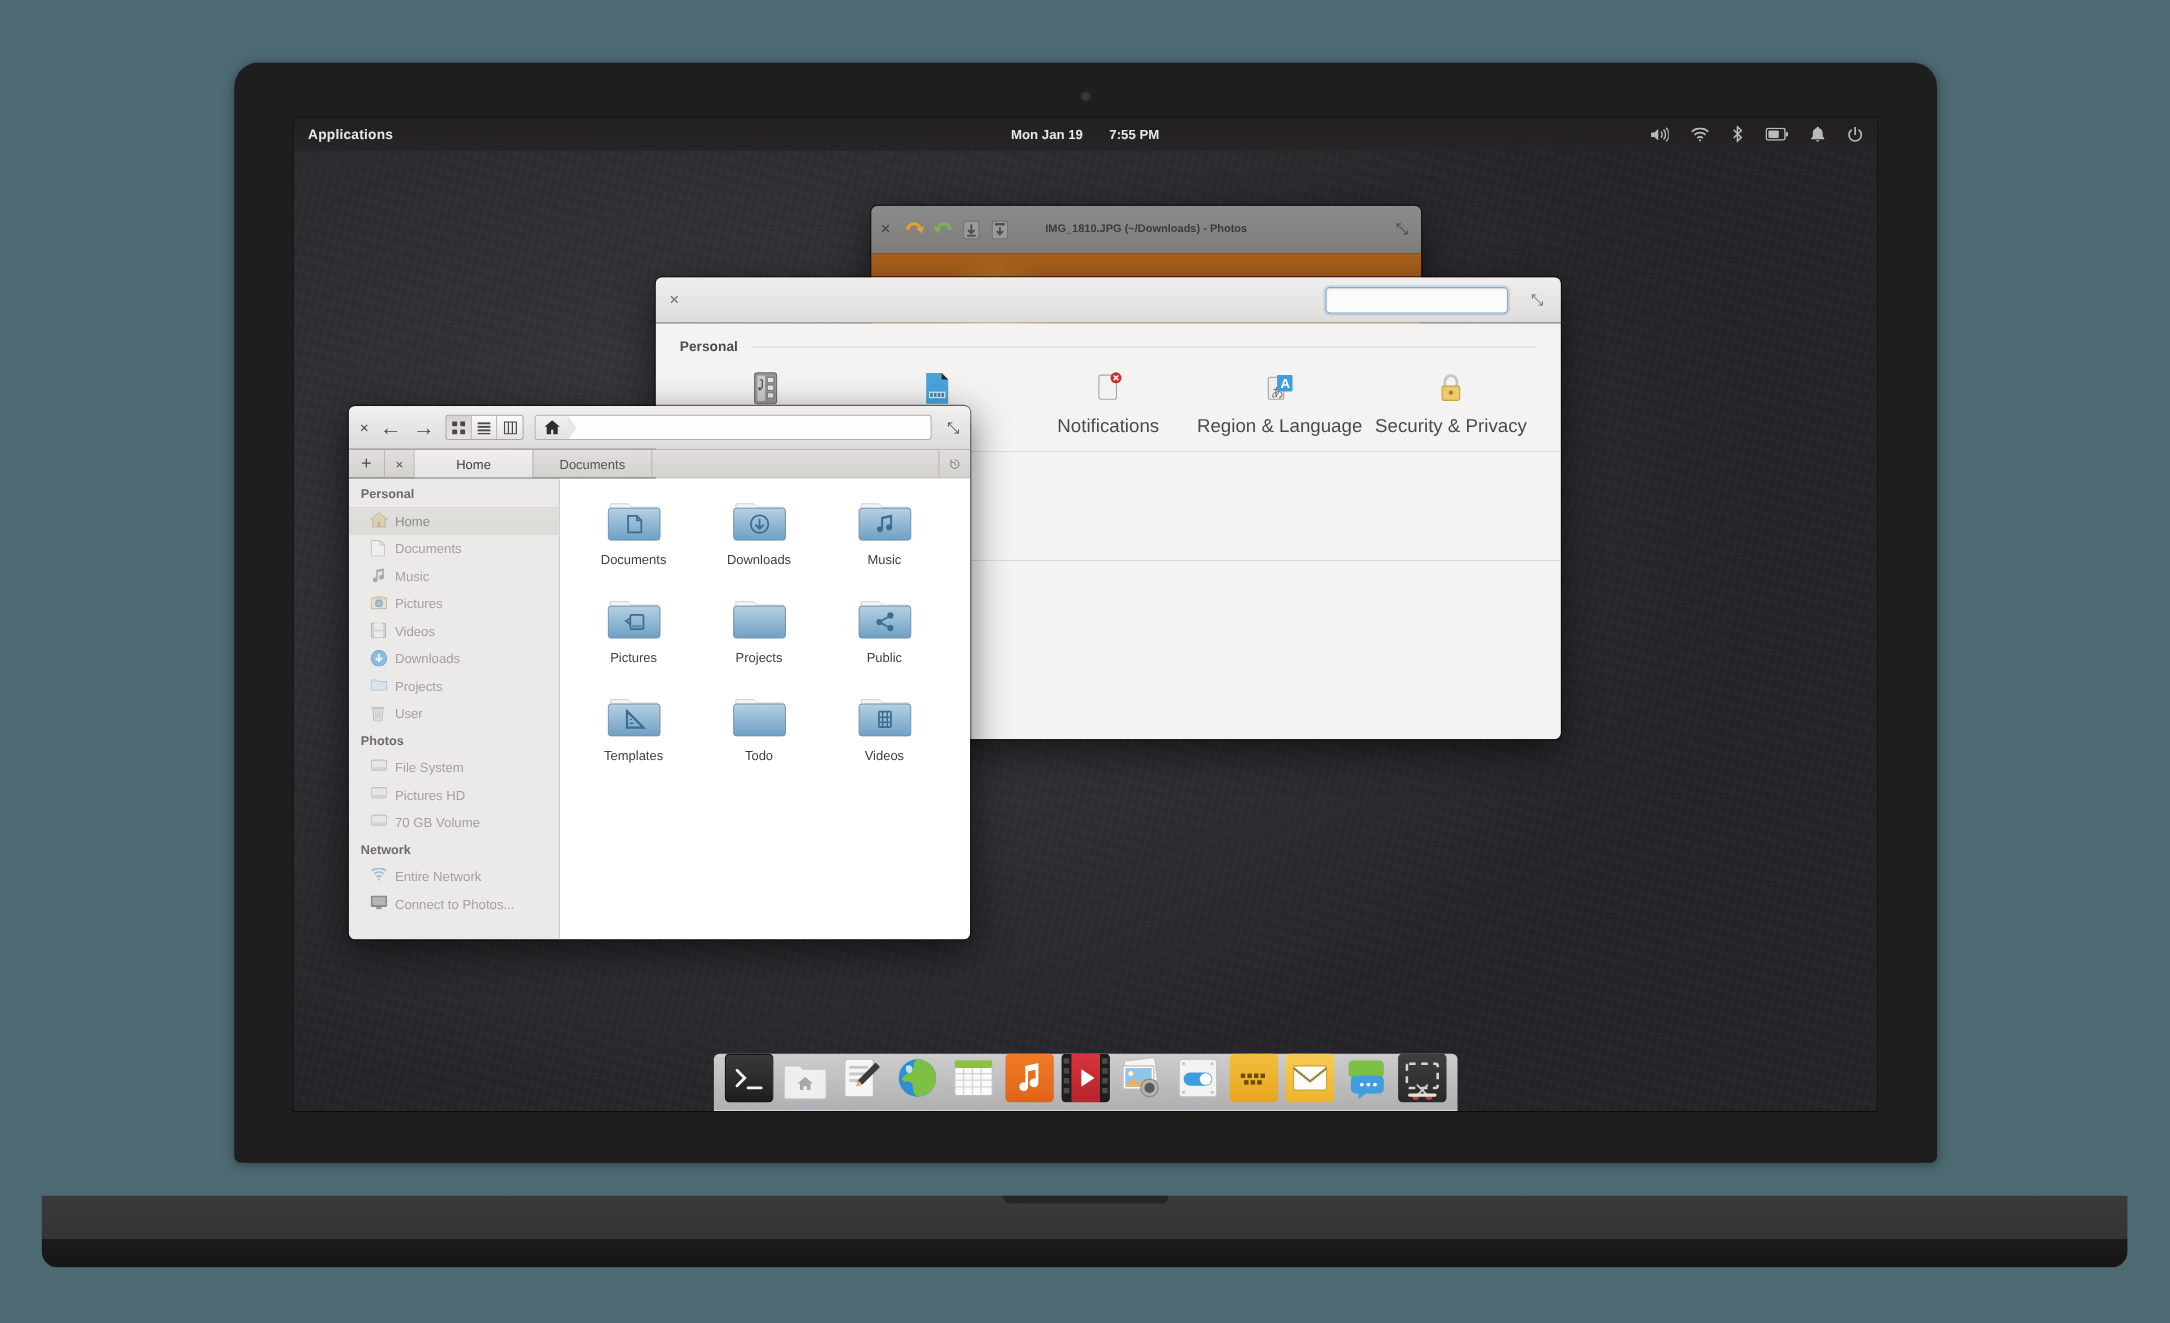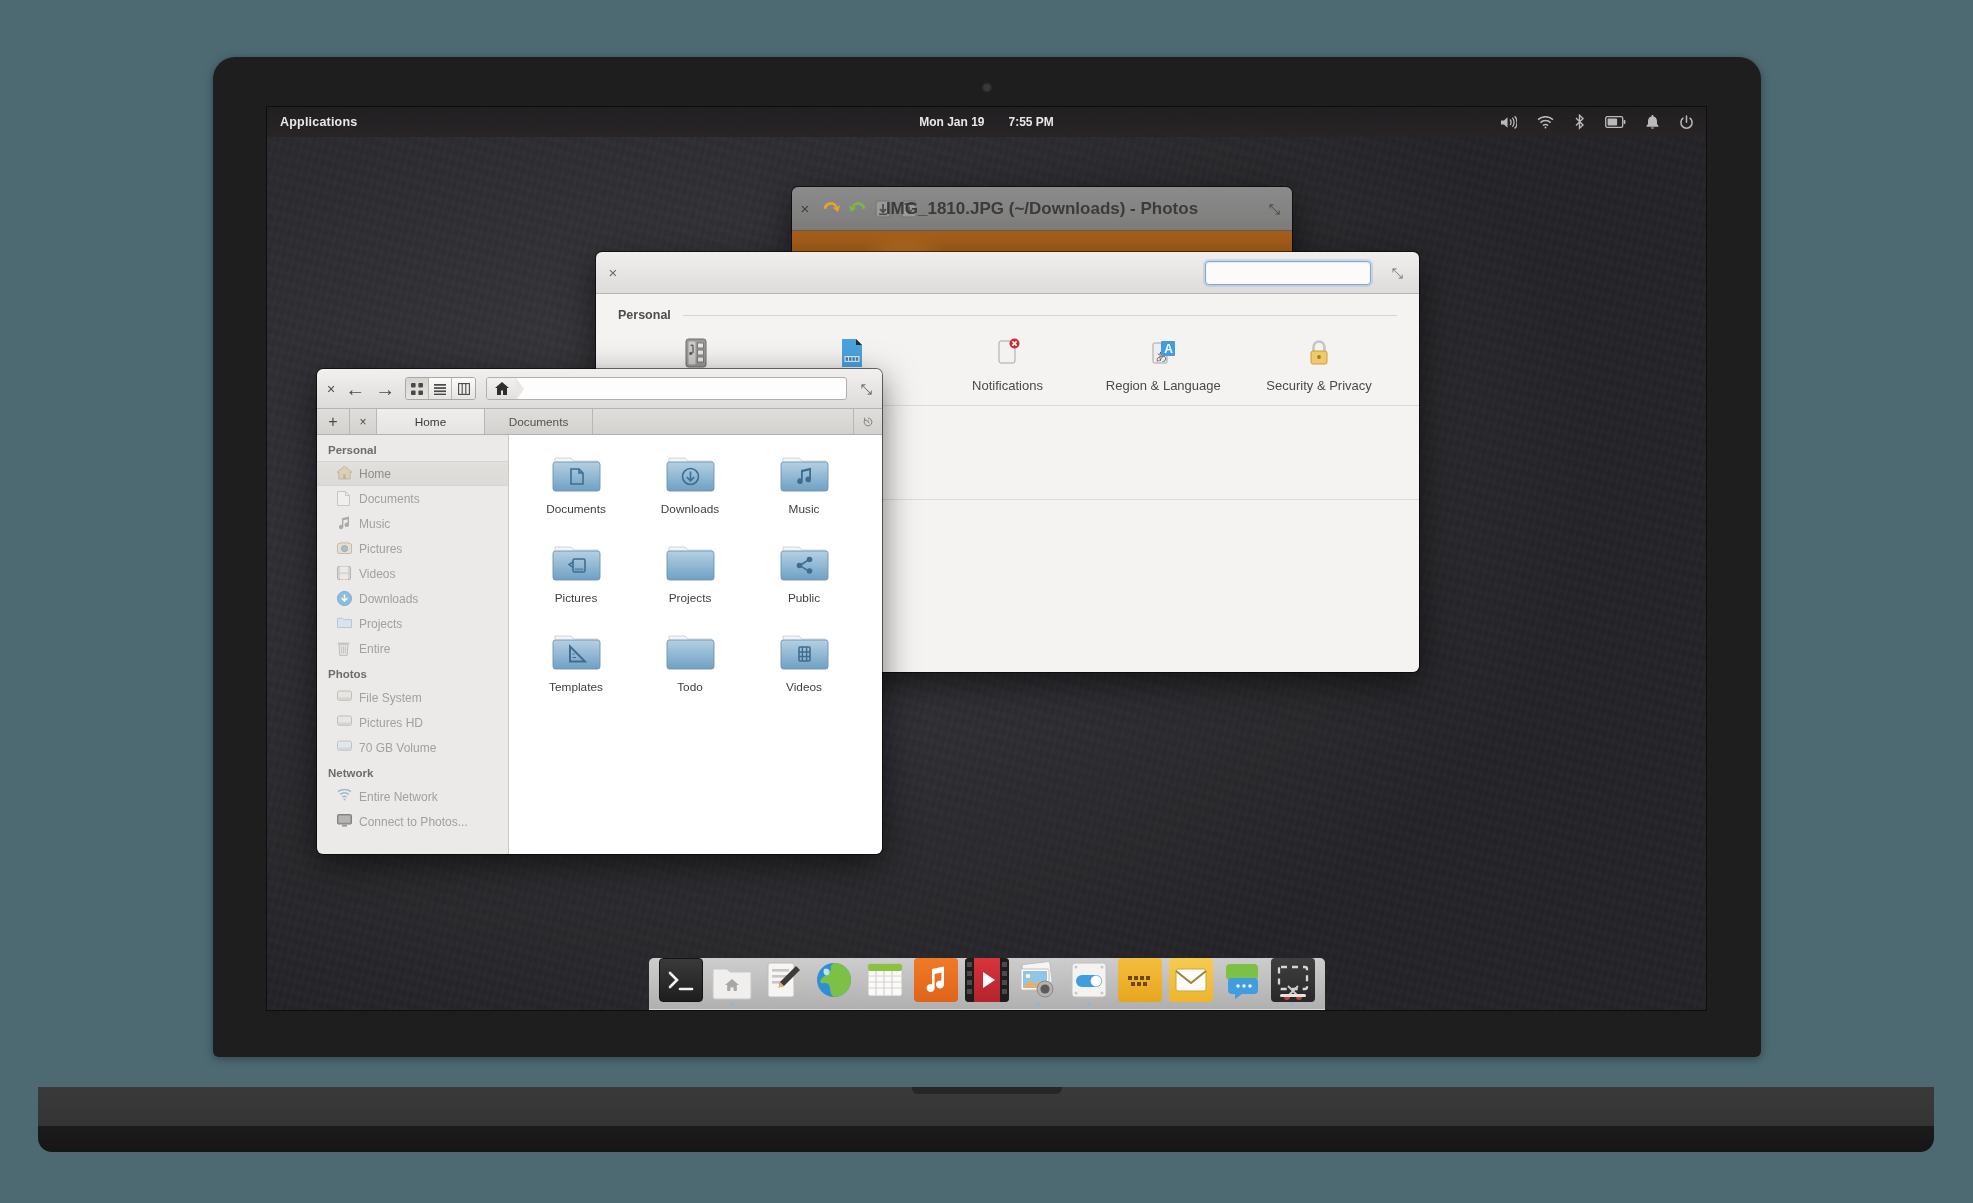--- a/index.html
+++ b/index.html
@@ -85,21 +85,21 @@
 
   
   #photos-win { left: 525px; top: 80px; width: 500px; height: 425px; z-index: 10; }
   #photos-titlebar {
     height: 44px; background: linear-gradient(#8b8b8b, #7e7d7c);
     display: flex; align-items: center; position: relative;
     border-bottom: 1px solid #5f5e5d;
   }
   #photos-title {
     position: absolute; left: 0; right: 0; text-align: center;
-    font-size: 17px; color: #3c3b3a; font-weight: bold; pointer-events: none;
+    font-size: 10px; color: #3c3b3a; font-weight: bold; pointer-events: none;
   }
   .photo-tb-btn { width: 26px; height: 26px; display:flex; align-items:center; justify-content:center; }
   #photos-body { position: absolute; top: 44px; bottom: 36px; left: 0; right: 0; overflow: hidden; }
   .photo-img {
     position: absolute; inset: 0;
     background:
       radial-gradient(circle 60px at 24% 22%, #f6c56a 0%, #d98c2e 45%, #a8601a 100%),
       radial-gradient(circle 70px at 46% 48%, #f7cf7e 0%, #d9912f 50%, #8e5417 100%),
       radial-gradient(circle 45px at 72% 30%, #6b6b6b 0%, #3d3d3d 70%),
       radial-gradient(circle 55px at 30% 78%, #efeeea 0%, #bdbcb6 60%, #6d6c66 100%),
@@ -161,21 +161,21 @@
   }
   .sec-head { display: flex; align-items: center; gap: 12px; padding-top: 14px; }
   .sec-head span { font-size: 12.5px; font-weight: bold; color: #4e4d4a; white-space: nowrap; }
   .sec-rule { flex: 1; height: 1px; background: #d6d4d1; }
   .sec-divider { height: 1px; background: #dddbd8; margin: 0 -22px; }
   .grid { display: flex; padding: 14px 0 12px 0; }
   .cell {
     flex: 0 0 20%; display: flex; flex-direction: column;
     align-items: center; gap: 8px;
   }
-  .cell-label { font-size: 13px; color: #4b4a47; white-space: nowrap; }
+  .cell-label { font-size: 17px; color: #4b4a47; white-space: nowrap; }
   .cell-icon { width: 34px; height: 34px; position: relative; }
 
   
   #files-win { left: 50px; top: 262px; width: 565px; height: 485px; z-index: 25; }
   #files-titlebar {
     height: 40px; background: linear-gradient(#f1f0ef,#dedcda);
     border-bottom: 1px solid #b6b3b0;
     display: flex; align-items: center; gap: 10px; padding: 0 10px; position: relative;
   }
   .tb-ico { color: #4a4947; font-size: 17px; line-height: 1; }
@@ -646,21 +646,21 @@
           </div>
 
           <div class="sb-item">
             <span class="sb-ico">
               <svg width="13" height="15" viewBox="0 0 13 15">
                   <path d="M2 3.4h9l-.8 11H2.8z" fill="#e2e0dd" stroke="#a9a7a4"></path>
                   <rect x=".6" y="1.6" width="11.8" height="1.7" rx=".6" fill="#b5b3b0"></rect>
                   <path d="M4.6 5.4v7M6.5 5.4v7M8.4 5.4v7" stroke="#a9a7a4" stroke-width=".8"></path>
                 </svg>
             </span>
-            <span>Entire</span>
+            <span>User</span>
           </div>
 
           <div class="sb-head">Photos</div>
 
           <div class="sb-item">
             <span class="sb-ico">
               <svg width="15" height="12" viewBox="0 0 15 12">
                   <rect x=".5" y="1" width="14" height="9.5" rx="2" fill="#e6e4e1" stroke="#a9a7a4"></rect>
                   <rect x=".5" y="7.4" width="14" height="3.1" rx="1.4" fill="#c9c7c4"></rect>
                 </svg>

